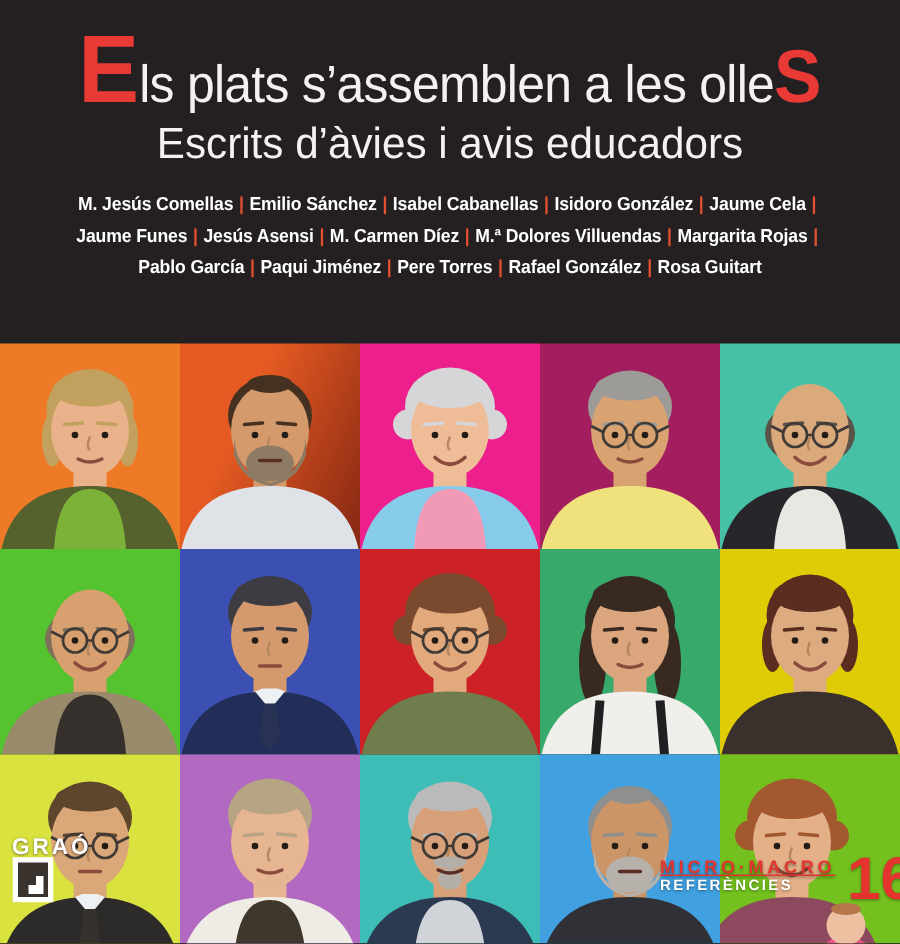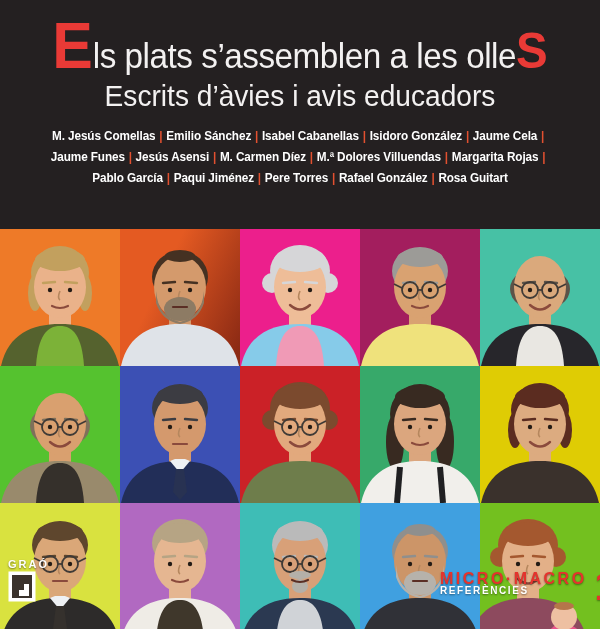--- a/index.html
+++ b/index.html
@@ -29,30 +29,31 @@
   
   #grid{
     position:absolute;top:229px;left:0;width:600px;height:411px;
     display:grid;grid-template-columns:repeat(5,120px);grid-auto-rows:137px;
   }
   .cell{width:120px;height:137px;overflow:hidden;position:relative;}
   .cell svg{display:block;}
   
   #grao-logo{position:absolute;left:8px;top:558px;z-index:6;display:flex;flex-direction:column;align-items:flex-start;}
   #grao-logo .logo-text{
-    color:#fff;font-weight:bold;font-size:11px;letter-spacing:2px;line-height:13px;
+    color:#fff;font-weight:bold;font-size:15px;letter-spacing:2px;line-height:13px;
     text-shadow:0 1px 2px rgba(0,0,0,.5);
     text-align:right;
   }
   
   #series-badge{position:absolute;left:440px;top:573px;z-index:6;display:flex;align-items:flex-start;}
   .badge-text{display:flex;flex-direction:column;}
   .badge-series{
-    color:#e5332d;font-weight:bold;font-size:16px;letter-spacing:2.5px;line-height:11px;
+    color:#e5332d;font-weight:bold;font-size:12px;letter-spacing:2.5px;line-height:11px;
     text-shadow:0 1px 2px rgba(0,0,0,.45);
+    text-decoration:underline;
   }
   .badge-collection{
     color:#ffffff;font-weight:bold;font-size:10px;letter-spacing:1.6px;line-height:13px;
     text-shadow:0 1px 2px rgba(0,0,0,.45);
   }
   .badge-number{
     color:#e5332d;font-weight:bold;font-size:40px;line-height:32px;margin-left:8px;margin-top:-3px;
     text-shadow:0 1px 2px rgba(0,0,0,.4);
   }
 </style>

